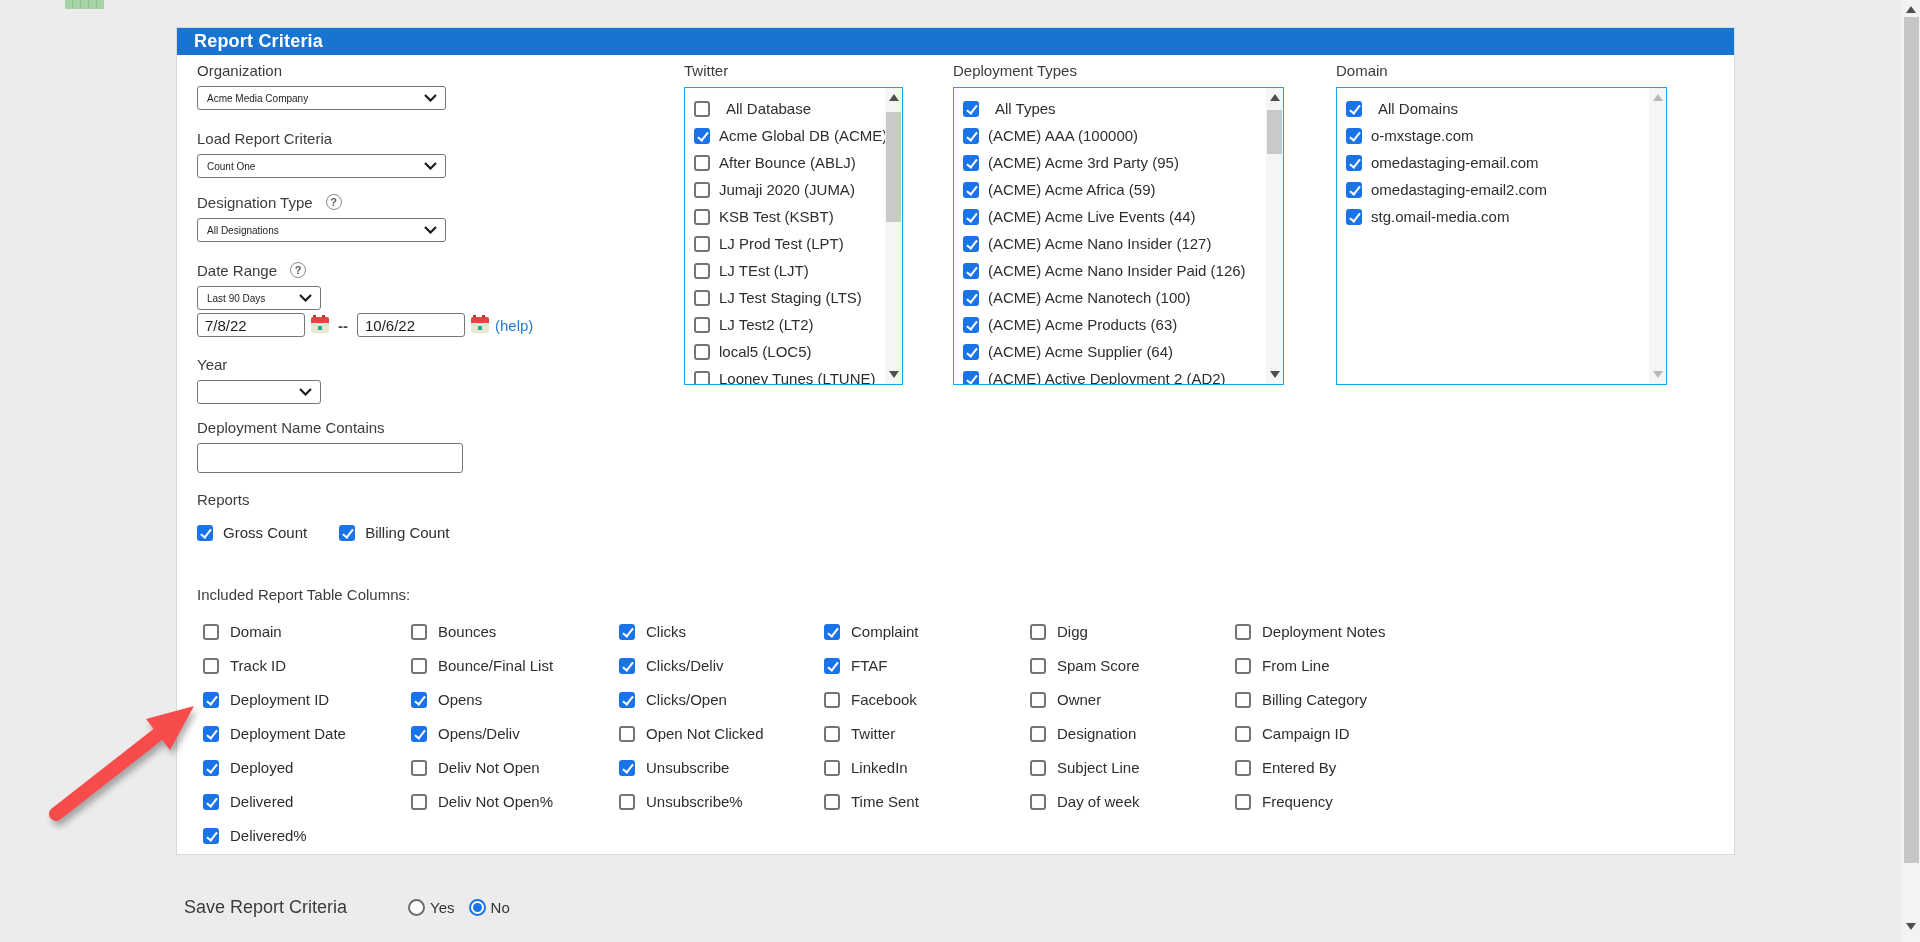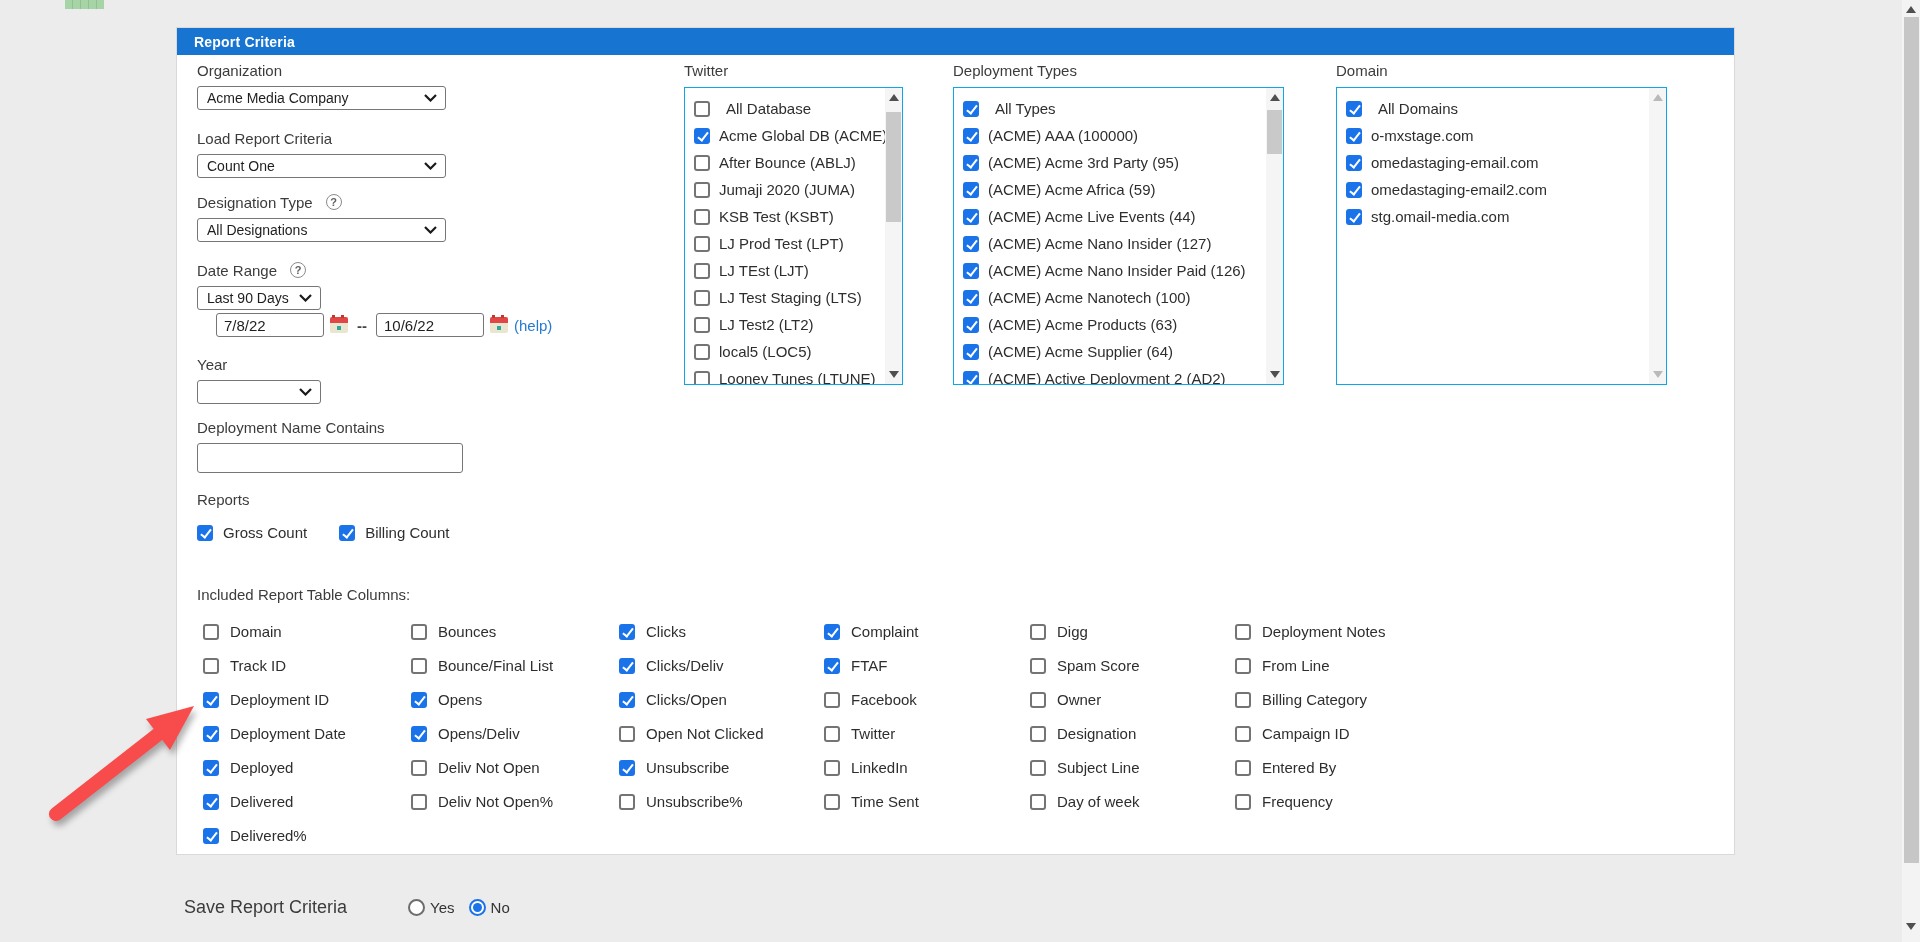--- a/index.html
+++ b/index.html
@@ -12,29 +12,29 @@
   body{font-family:"Liberation Sans",sans-serif;}
   #page{position:relative;width:1920px;height:942px;background:#ececec;overflow:hidden;}
 
   
   #green-bar{position:absolute;left:65px;top:0;width:39px;height:9px;
     background:repeating-linear-gradient(90deg,#a7d4a7 0 7px,#90c290 7px 8px);}
 
   
   .panel{position:absolute;left:176px;top:27px;width:1559px;height:828px;background:#fff;border:1px solid #d9d9d9;}
   .panel-header{height:27px;background:var(--header-bg);display:flex;align-items:center;padding-left:17px;}
-  .panel-header span{color:#fff;font-size:14px;font-weight:bold;letter-spacing:.2px;}
+  .panel-header span{color:#fff;font-size:18px;font-weight:bold;letter-spacing:.2px;}
 
   .flabel{position:absolute;font-size:15px;color:#3c3c3c;white-space:nowrap;}
   .label-row{position:absolute;display:flex;align-items:center;gap:10px;font-size:15px;color:#3c3c3c;white-space:nowrap;}
 
   
   .sel{position:absolute;height:24px;background:#fff;border:1px solid #767676;border-radius:3px;
     display:flex;align-items:center;justify-content:space-between;padding:0 8px 0 9px;cursor:default;}
-  .sel .sel-txt{font-size:14px;color:#1e1e1e;white-space:nowrap;overflow:hidden;}
+  .sel .sel-txt{font-size:10px;color:#1e1e1e;white-space:nowrap;overflow:hidden;}
   .sel svg{flex:none;margin-left:6px;}
 
   .tinput{position:absolute;height:24px;border:1px solid #767676;border-radius:3px;background:#fff;
     font-family:"Liberation Sans",sans-serif;font-size:15px;color:#1e1e1e;padding:0 7px;}
 
   
   .cb{width:16px;height:16px;border:2px solid #747474;border-radius:3px;background:#fff;flex:none;position:relative;}
   .cb.checked{background:var(--check-blue);border-color:var(--check-blue);}
   .cb.checked::after{content:"";position:absolute;left:4px;top:0px;width:4px;height:9px;
     border:solid #fff;border-width:0 2.5px 2.5px 0;transform:rotate(38deg);}
@@ -142,21 +142,21 @@
           <b>?</b>
         </span>
     </div>
     <div class="sel" style="left:20px;top:258px;width:124px">
       <span class="sel-txt">Last 90 Days</span>
       <svg width="13" height="8" viewBox="0 0 13 8">
           <path d="M1 1 L6.5 6.5 L12 1" fill="none" stroke="#1a1a1a" stroke-width="2.2"></path>
         </svg>
     </div>
     <div id="date-row" style="left:20px;top:285px">
-      <input class="tinput" style="position: static; width: 108px; margin-left: 19px;" value="7/8/22">
+      <input class="tinput" style="position: static; width: 108px;" value="7/8/22">
       <span class="cal">
           <i></i>
         </span>
       <span class="dash">--</span>
       <input class="tinput" style="position: static; width: 108px;" value="10/6/22">
       <span class="cal">
           <i></i>
         </span>
       <a class="help-link" href="#">(help)</a>
     </div>

